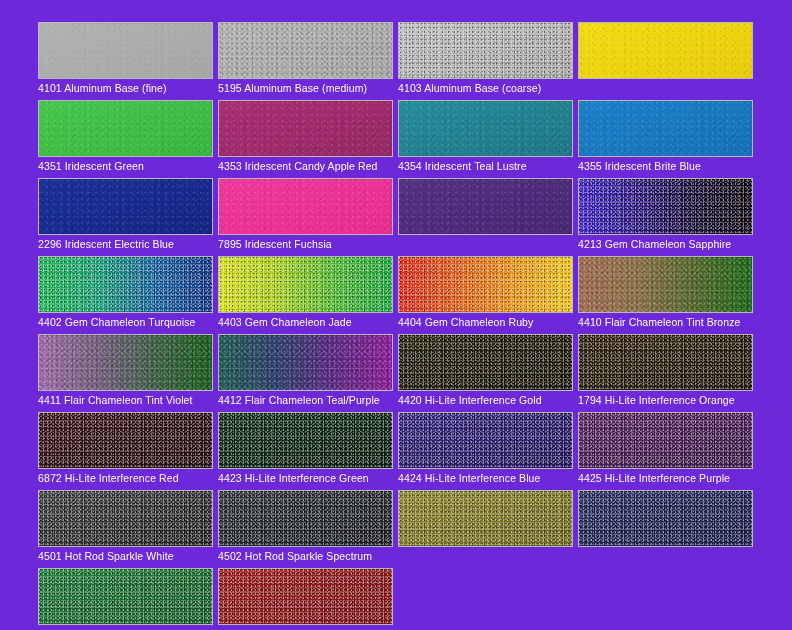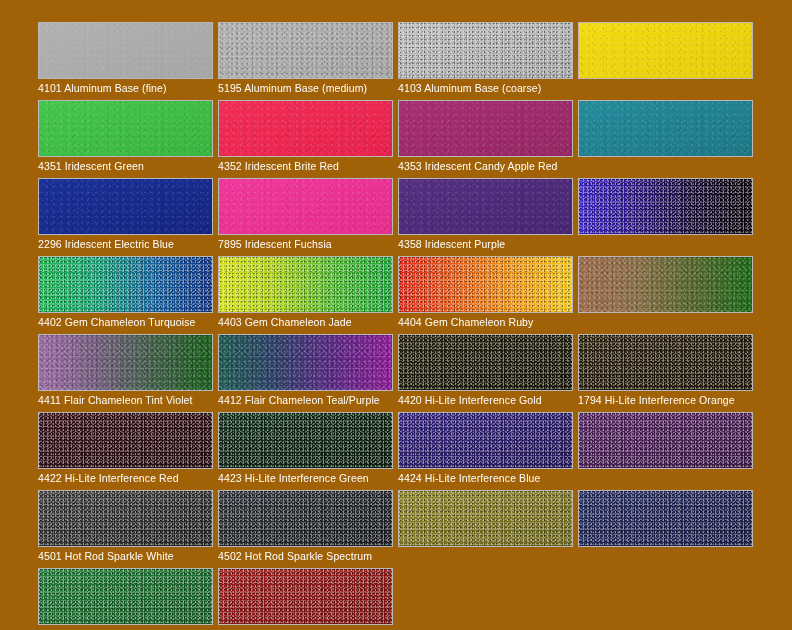--- a/index.html
+++ b/index.html
@@ -13,21 +13,21 @@
     height: 630px;
     overflow: hidden;
     font-family: "Liberation Sans", sans-serif;
     -webkit-font-smoothing: antialiased;
   }
 
   #chart-root {
     position: relative;
     width: 792px;
     height: 630px;
-    background: #a16207;
+    background: #6d28d9;
   }
 
   
   .swatch-grid {
     position: absolute;
     left: 38px;
     top: 22px;
     width: 716px;
     display: grid;
     grid-template-columns: repeat(4, 175px);
@@ -110,58 +110,59 @@
           <span class="grain"></span>
         </div>
       </div>
       <div class="swatch-cell">
         <div class="swatch-chip grain-light" style="background: linear-gradient(160deg, rgb(70, 198, 76), rgb(56, 181, 62));">
           <span class="grain"></span>
         </div>
         <div class="swatch-label">4351 Iridescent Green</div>
       </div>
       <div class="swatch-cell">
-        <div class="swatch-chip grain-light" style="background: linear-gradient(160deg, rgb(242, 46, 88), rgb(230, 33, 76));">
-          <span class="grain"></span>
-        </div>
-        <div class="swatch-label">4352 Iridescent Brite Red</div>
-      </div>
-      <div class="swatch-cell">
         <div class="swatch-chip grain-light" style="background: linear-gradient(160deg, rgb(168, 46, 114), rgb(149, 39, 100));">
           <span class="grain"></span>
         </div>
         <div class="swatch-label">4353 Iridescent Candy Apple Red</div>
       </div>
       <div class="swatch-cell">
         <div class="swatch-chip grain-light" style="background: linear-gradient(160deg, rgb(37, 140, 156), rgb(29, 118, 134));">
           <span class="grain"></span>
         </div>
+        <div class="swatch-label">4354 Iridescent Teal Lustre</div>
+      </div>
+      <div class="swatch-cell">
+        <div class="swatch-chip grain-light" style="background: linear-gradient(160deg, rgb(27, 128, 200), rgb(21, 112, 180));">
+          <span class="grain"></span>
+        </div>
+        <div class="swatch-label">4355 Iridescent Brite Blue</div>
       </div>
       <div class="swatch-cell">
         <div class="swatch-chip grain-light" style="background: linear-gradient(160deg, rgb(26, 48, 153), rgb(20, 36, 128));">
           <span class="grain"></span>
         </div>
         <div class="swatch-label">2296 Iridescent Electric Blue</div>
       </div>
       <div class="swatch-cell">
         <div class="swatch-chip grain-light" style="background: linear-gradient(160deg, rgb(240, 56, 156), rgb(230, 44, 141));">
           <span class="grain"></span>
         </div>
         <div class="swatch-label">7895 Iridescent Fuchsia</div>
       </div>
       <div class="swatch-cell">
         <div class="swatch-chip grain-light" style="background: linear-gradient(160deg, rgb(85, 48, 130), rgb(71, 38, 114));">
           <span class="grain"></span>
         </div>
-        <div class="swatch-label">4358 Iridescent Purple</div>
       </div>
       <div class="swatch-cell">
         <div class="swatch-chip grain-heavy" style="background: linear-gradient(90deg, rgb(58, 31, 200), rgb(42, 20, 128), rgb(18, 8, 48), rgb(6, 2, 8));">
           <span class="grain"></span>
         </div>
+        <div class="swatch-label">4213 Gem Chameleon Sapphire</div>
       </div>
       <div class="swatch-cell">
         <div class="swatch-chip grain-heavy" style="background: linear-gradient(90deg, rgb(24, 180, 78), rgb(19, 160, 112), rgb(15, 95, 158), rgb(12, 47, 134));">
           <span class="grain"></span>
         </div>
         <div class="swatch-label">4402 Gem Chameleon Turquoise</div>
       </div>
       <div class="swatch-cell">
         <div class="swatch-chip grain-heavy" style="background: linear-gradient(90deg, rgb(214, 224, 20), rgb(168, 208, 22), rgb(76, 184, 44), rgb(24, 164, 54));">
           <span class="grain"></span>
@@ -171,20 +172,21 @@
       <div class="swatch-cell">
         <div class="swatch-chip grain-heavy" style="background: linear-gradient(90deg, rgb(224, 36, 20), rgb(230, 92, 20), rgb(238, 148, 18), rgb(240, 196, 20));">
           <span class="grain"></span>
         </div>
         <div class="swatch-label">4404 Gem Chameleon Ruby</div>
       </div>
       <div class="swatch-cell">
         <div class="swatch-chip grain-medium" style="background: linear-gradient(90deg, rgb(160, 108, 80), rgb(138, 112, 72), rgb(85, 104, 46), rgb(29, 106, 24));">
           <span class="grain"></span>
         </div>
+        <div class="swatch-label">4410 Flair Chameleon Tint Bronze</div>
       </div>
       <div class="swatch-cell">
         <div class="swatch-chip grain-medium" style="background: linear-gradient(90deg, rgb(158, 108, 166), rgb(116, 96, 126), rgb(65, 96, 72), rgb(26, 94, 28));">
           <span class="grain"></span>
         </div>
         <div class="swatch-label">4411 Flair Chameleon Tint Violet</div>
       </div>
       <div class="swatch-cell">
         <div class="swatch-chip grain-medium" style="background: linear-gradient(90deg, rgb(32, 92, 84), rgb(48, 64, 106), rgb(92, 42, 132), rgb(140, 30, 150));">
           <span class="grain"></span>
@@ -200,38 +202,39 @@
       <div class="swatch-cell">
         <div class="swatch-chip grain-heavy" style="background: linear-gradient(160deg, rgb(44, 31, 10), rgb(26, 18, 4));">
           <span class="grain"></span>
         </div>
         <div class="swatch-label">1794 Hi-Lite Interference Orange</div>
       </div>
       <div class="swatch-cell">
         <div class="swatch-chip grain-heavy" style="background: linear-gradient(160deg, rgb(54, 14, 22), rgb(32, 8, 12));">
           <span class="grain"></span>
         </div>
-        <div class="swatch-label">4422 Hi-Lite Interference Red</div>
+        <div class="swatch-label">6872 Hi-Lite Interference Red</div>
       </div>
       <div class="swatch-cell">
         <div class="swatch-chip grain-heavy" style="background: linear-gradient(160deg, rgb(12, 44, 20), rgb(6, 25, 10));">
           <span class="grain"></span>
         </div>
         <div class="swatch-label">4423 Hi-Lite Interference Green</div>
       </div>
       <div class="swatch-cell">
         <div class="swatch-chip grain-heavy" style="background: linear-gradient(160deg, rgb(50, 32, 126), rgb(32, 18, 88));">
           <span class="grain"></span>
         </div>
         <div class="swatch-label">4424 Hi-Lite Interference Blue</div>
       </div>
       <div class="swatch-cell">
         <div class="swatch-chip grain-heavy" style="background: linear-gradient(160deg, rgb(84, 32, 95), rgb(56, 20, 68));">
           <span class="grain"></span>
         </div>
+        <div class="swatch-label">4425 Hi-Lite Interference Purple</div>
       </div>
       <div class="swatch-cell">
         <div class="swatch-chip grain-heavy" style="background: linear-gradient(160deg, rgb(60, 60, 60), rgb(30, 30, 30));">
           <span class="grain"></span>
         </div>
         <div class="swatch-label">4501 Hot Rod Sparkle White</div>
       </div>
       <div class="swatch-cell">
         <div class="swatch-chip grain-heavy" style="background: linear-gradient(160deg, rgb(44, 46, 54), rgb(22, 24, 30));">
           <span class="grain"></span>

